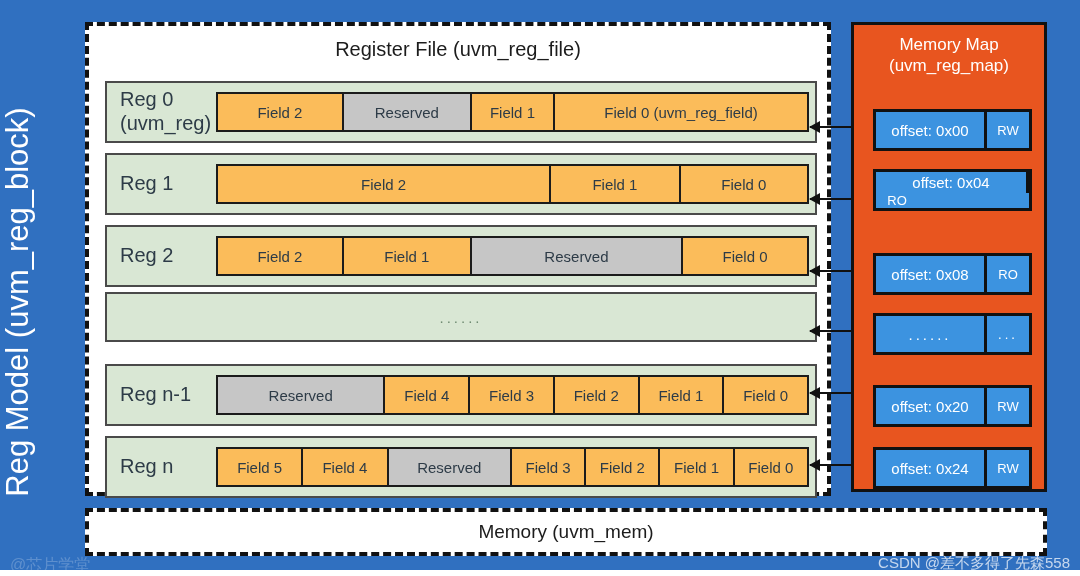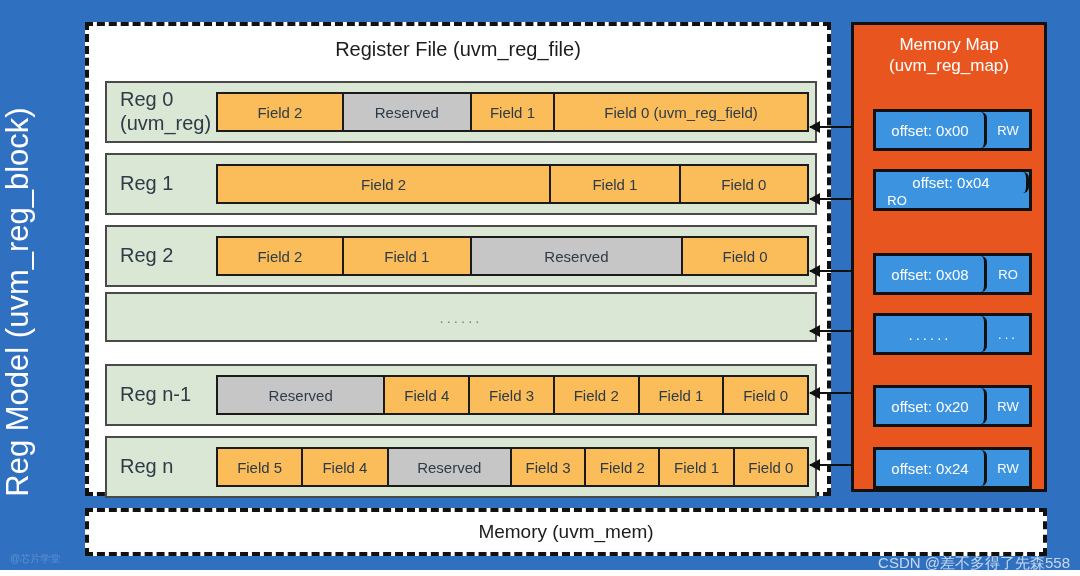--- a/index.html
+++ b/index.html
@@ -141,21 +141,20 @@
   .map-offset {
     flex: 1 1 auto;
     display: flex;
     align-items: center;
     justify-content: center;
     color: #ffffff;
     font-size: 15px;
     border-right: 3px solid #111111;
     background: #3c93e0;
     white-space: nowrap;
-    border-radius: 6px;
   }
   .map-access {
     width: 42px;
     flex: none;
     display: flex;
     align-items: center;
     justify-content: center;
     color: #ffffff;
     font-size: 13px;
     background: #3c93e0;
@@ -198,23 +197,23 @@
   
   .watermark-br {
     position: absolute;
     right: 10px; bottom: 3px;
     color: rgba(255,255,255,0.72);
     font-size: 15px;
     white-space: nowrap;
   }
   .watermark-bl {
     position: absolute;
-    left: 10px; bottom: 10px;
+    left: 10px; bottom: 0;
     color: rgba(255,255,255,0.22);
-    font-size: 10px;
+    font-size: 16px;
     white-space: nowrap;
   }
 </style>
 </head>
 <body>
 
 <div id="canvas">
 
   <div class="reg-model-block">
     <div class="reg-model-label">Reg Model (uvm_reg_block)</div>

